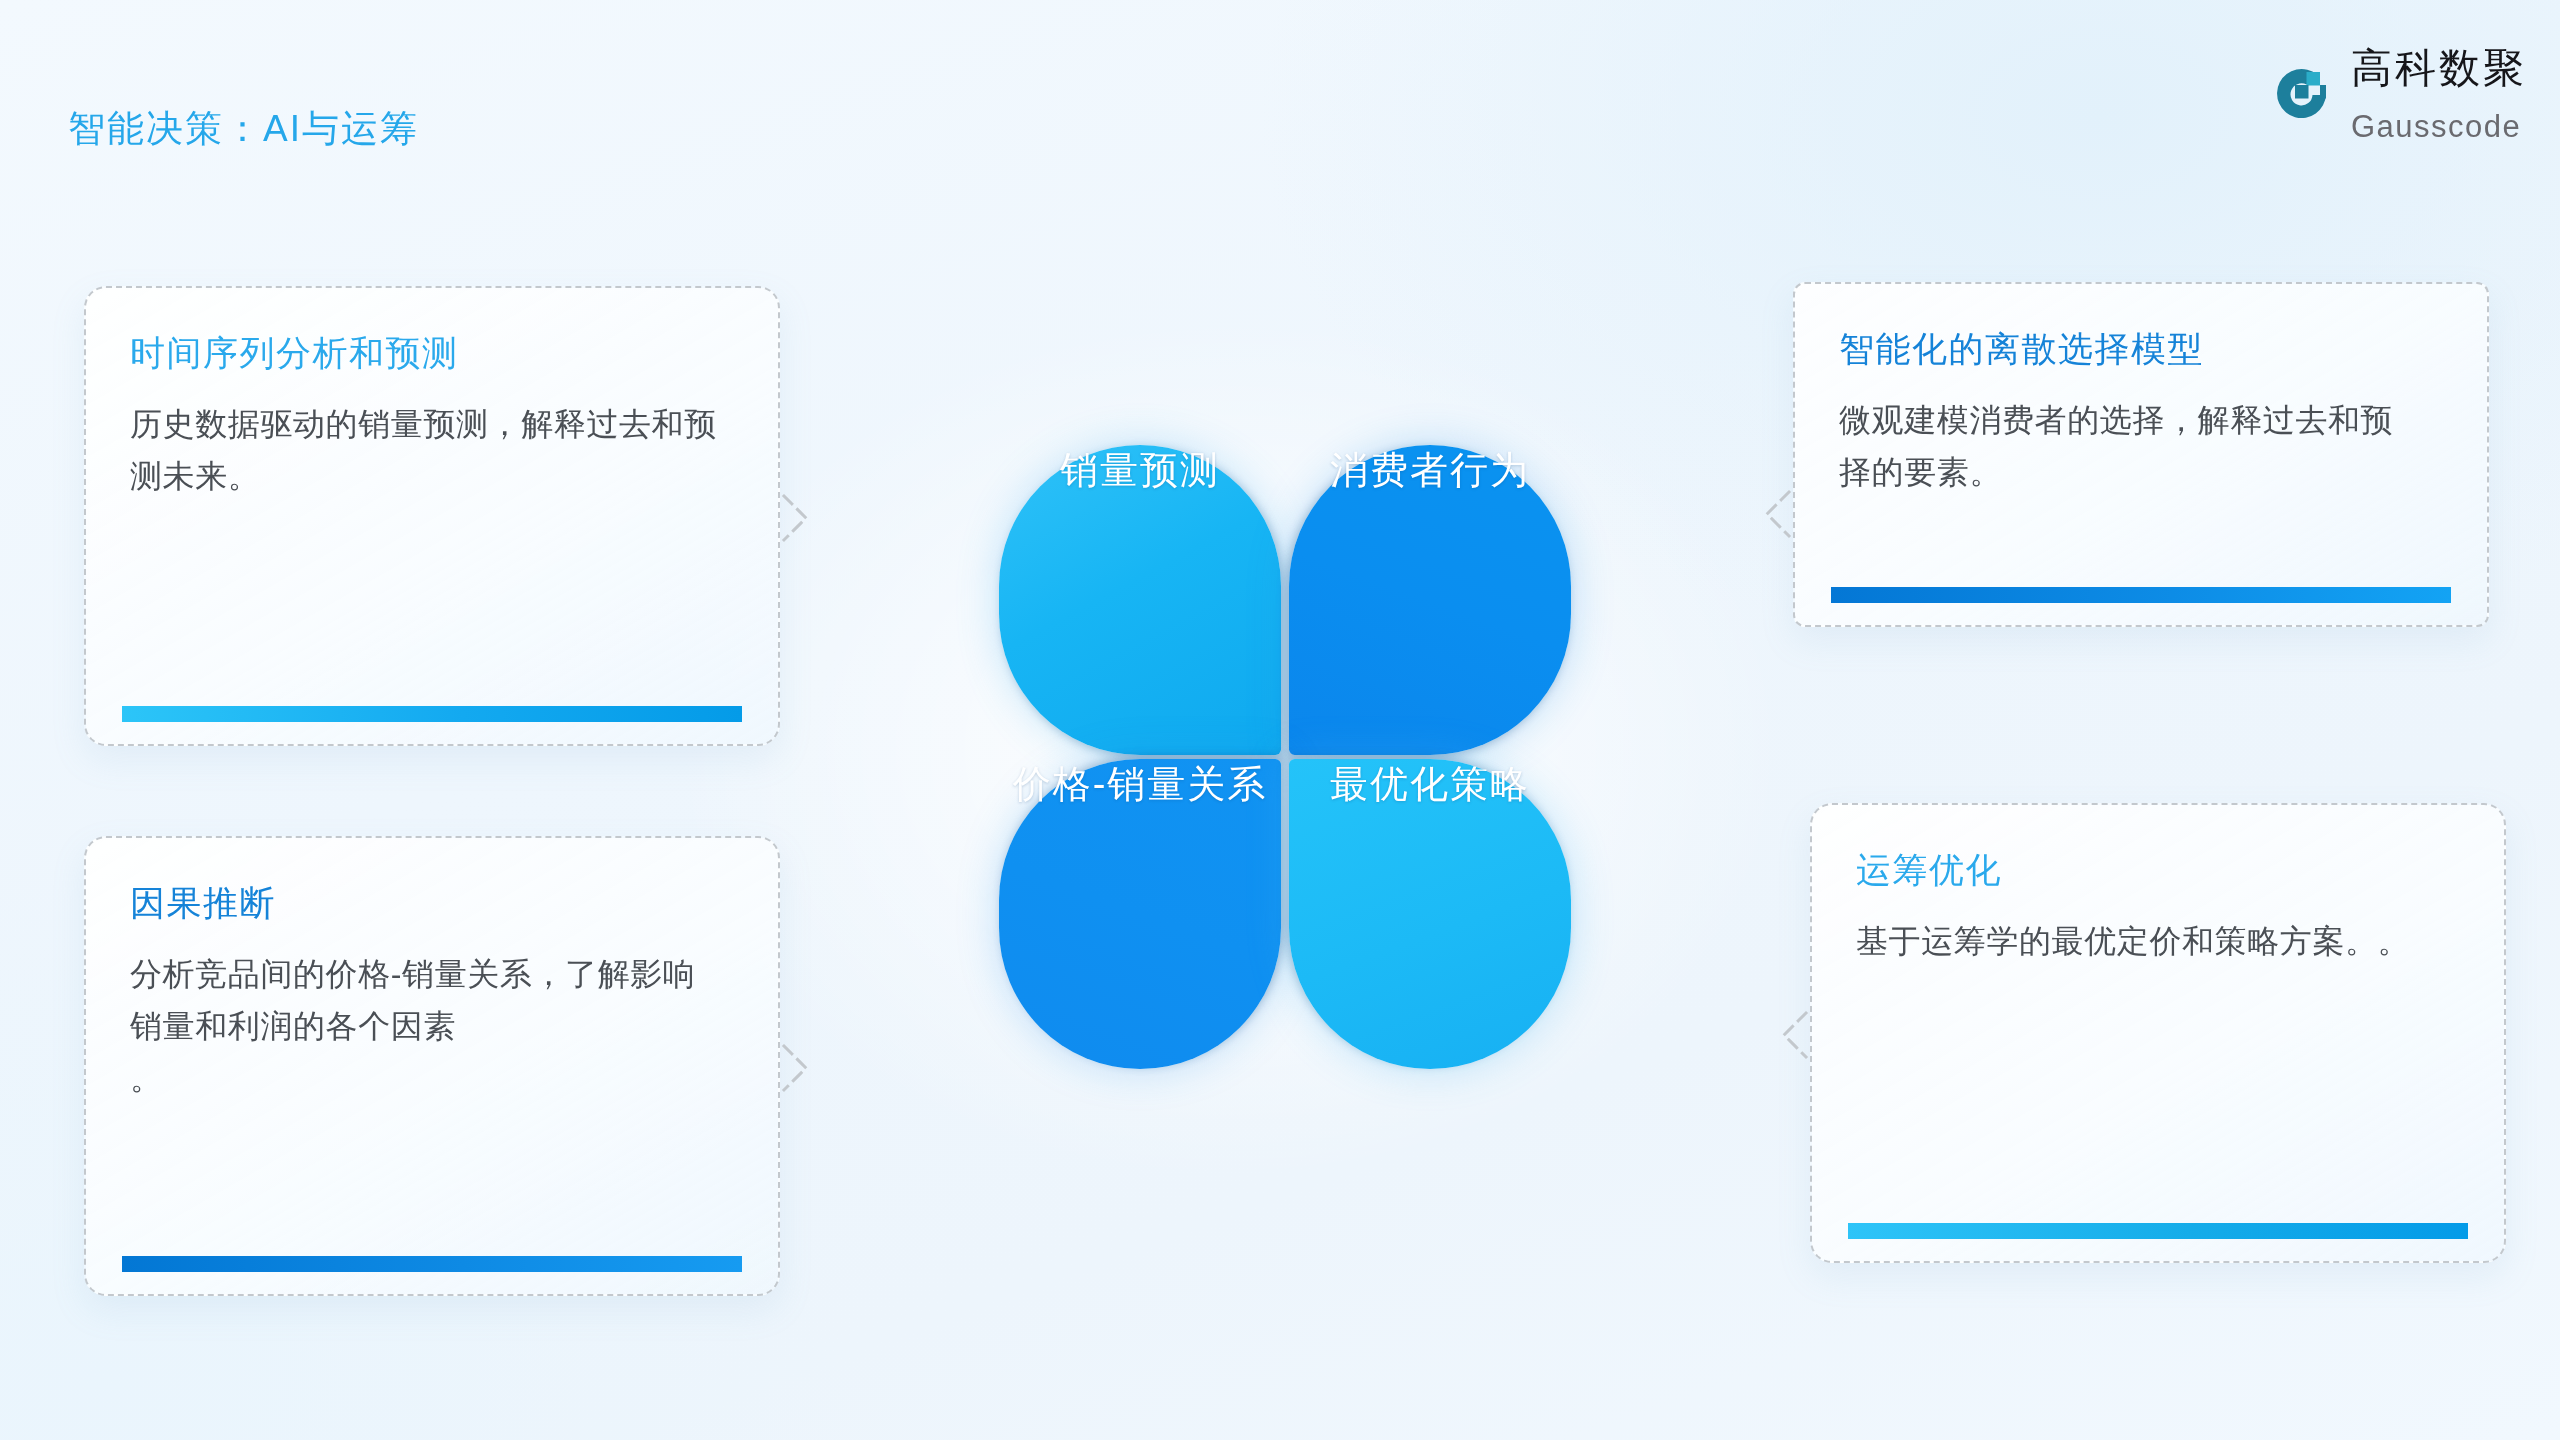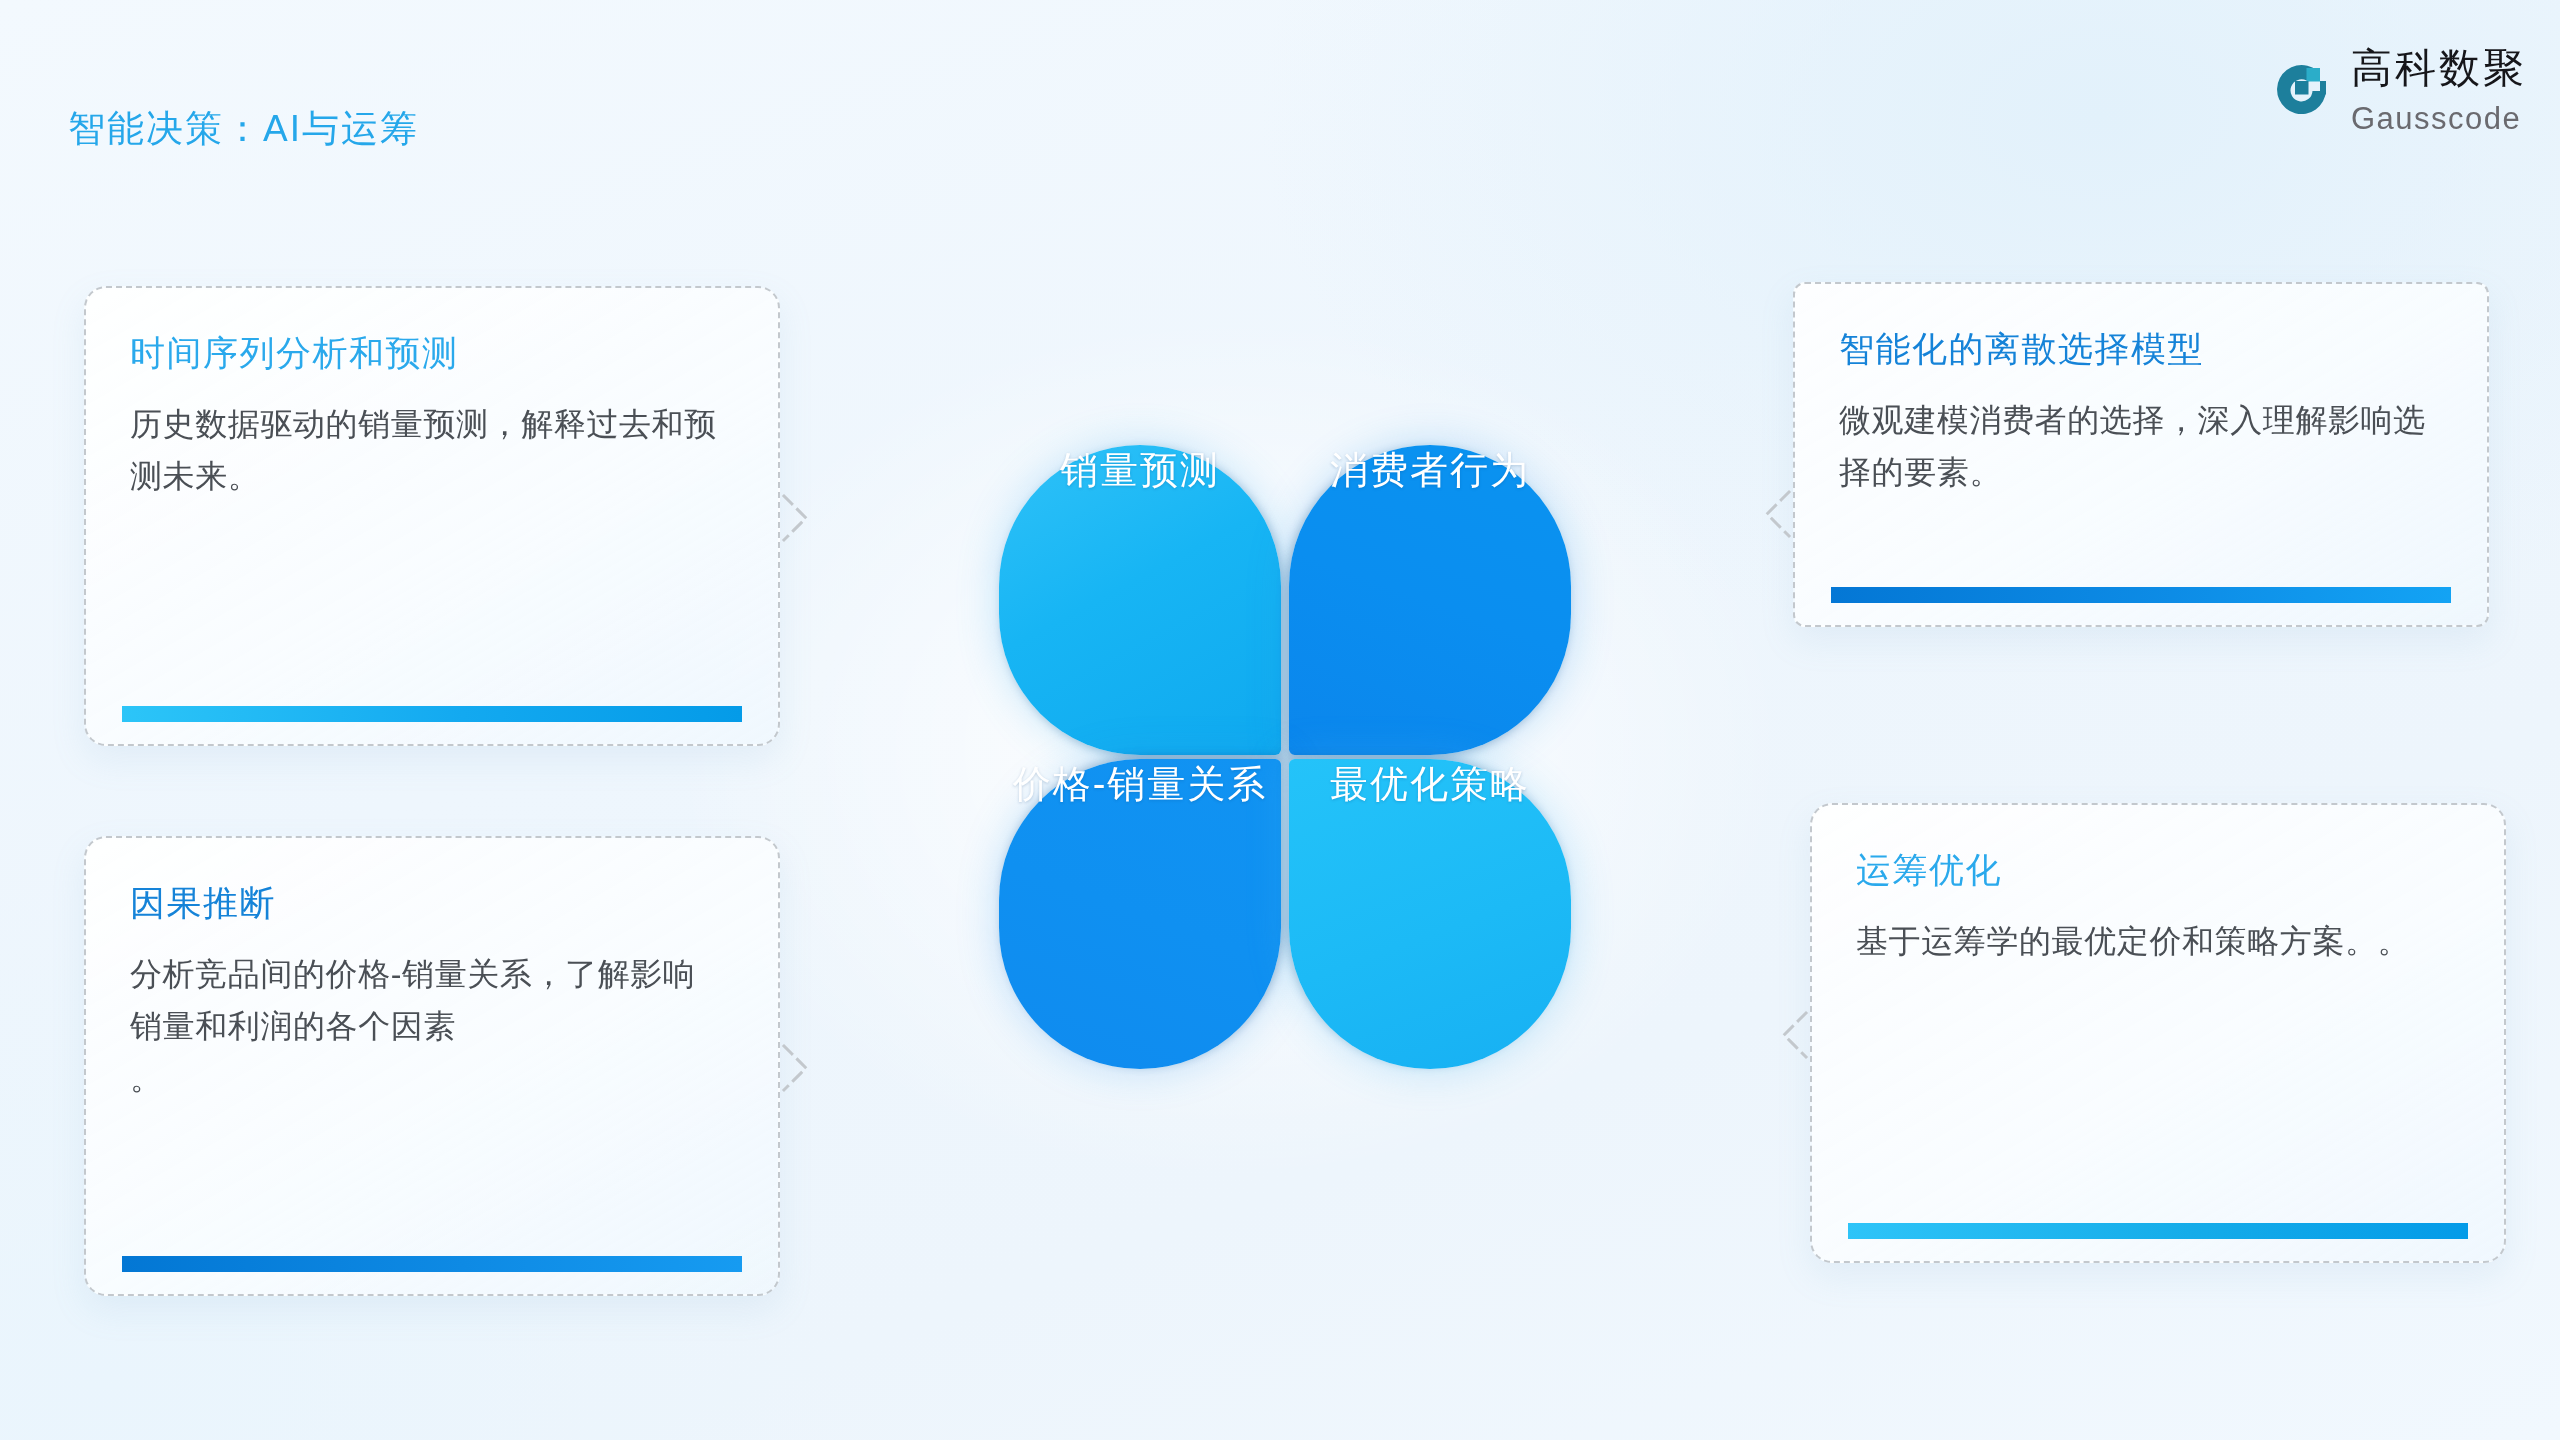--- a/index.html
+++ b/index.html
@@ -28,21 +28,21 @@
     position: absolute; right: 33px; top: 48px;
     display: flex; align-items: center; gap: 16px;
   }
   #logo-mark { width: 62px; height: 62px; position: relative; flex: 0 0 auto; }
   #logo-text { display: flex; flex-direction: column; line-height: 1; }
   #logo-cn {
     font-size: 41px; font-weight: 400; color: #16161a; letter-spacing: 3px;
     font-family: "Liberation Sans", "DejaVu Sans", sans-serif;
   }
   #logo-en {
-    font-size: 31px; color: #6a6a6f; letter-spacing: 1.5px; margin-top: 14px;
+    font-size: 31px; color: #6a6a6f; letter-spacing: 1.5px; margin-top: 22px;
     font-family: "Liberation Sans", "DejaVu Sans", sans-serif;
   }
 
   
   #flower {
     position: absolute; left: 1285px; top: 757px;
     width: 0; height: 0;
   }
   .petal {
     position: absolute; width: 282px; height: 310px;
@@ -182,21 +182,21 @@
   <div class="chev">
     <svg width="34" height="56" viewBox="0 0 34 56">
       <path d="M4 6 L26 28 L4 50" fill="none" stroke="#c3c8cd" stroke-width="3" stroke-dasharray="11 8" stroke-linecap="square"></path>
     </svg>
   </div>
 </div>
 
 <div class="card" id="card-tr">
   <div class="card-inner">
     <div class="card-title" style="color:#1583d8">智能化的离散选择模型</div>
-    <div class="card-body">微观建模消费者的选择，深入理解影响选
+    <div class="card-body">微观建模消费者的选择，解释过去和预
 择的要素。</div>
   </div>
   <div class="accent-bar"></div>
   <div class="chev">
     <svg width="34" height="56" viewBox="0 0 34 56">
       <path d="M30 6 L8 28 L30 50" fill="none" stroke="#c3c8cd" stroke-width="3" stroke-dasharray="11 8" stroke-linecap="square"></path>
     </svg>
   </div>
 </div>
 

